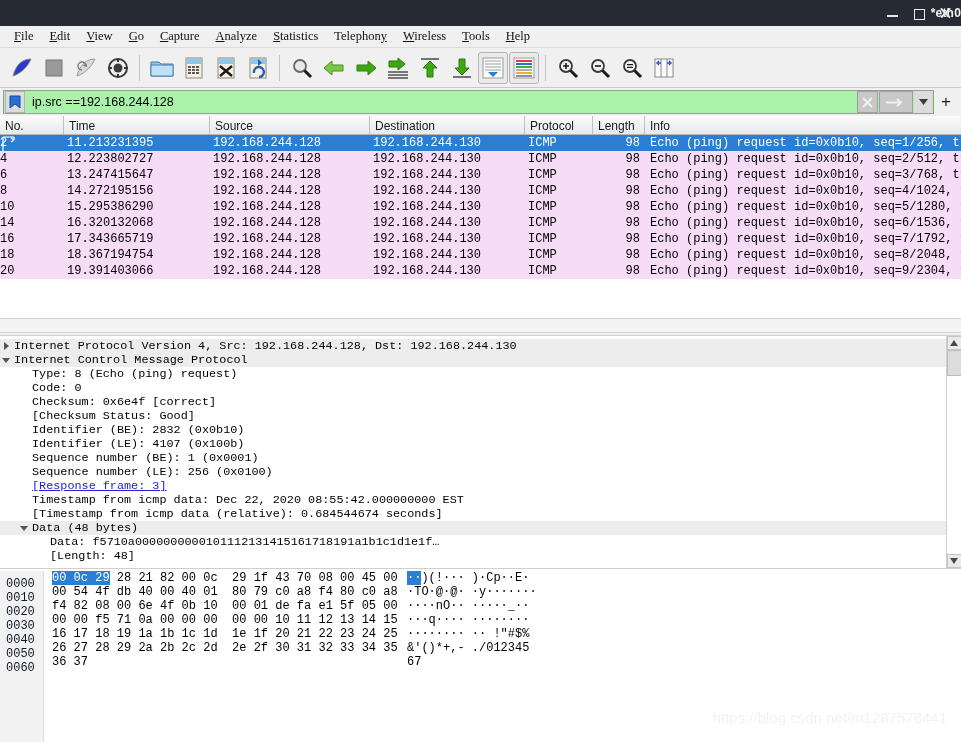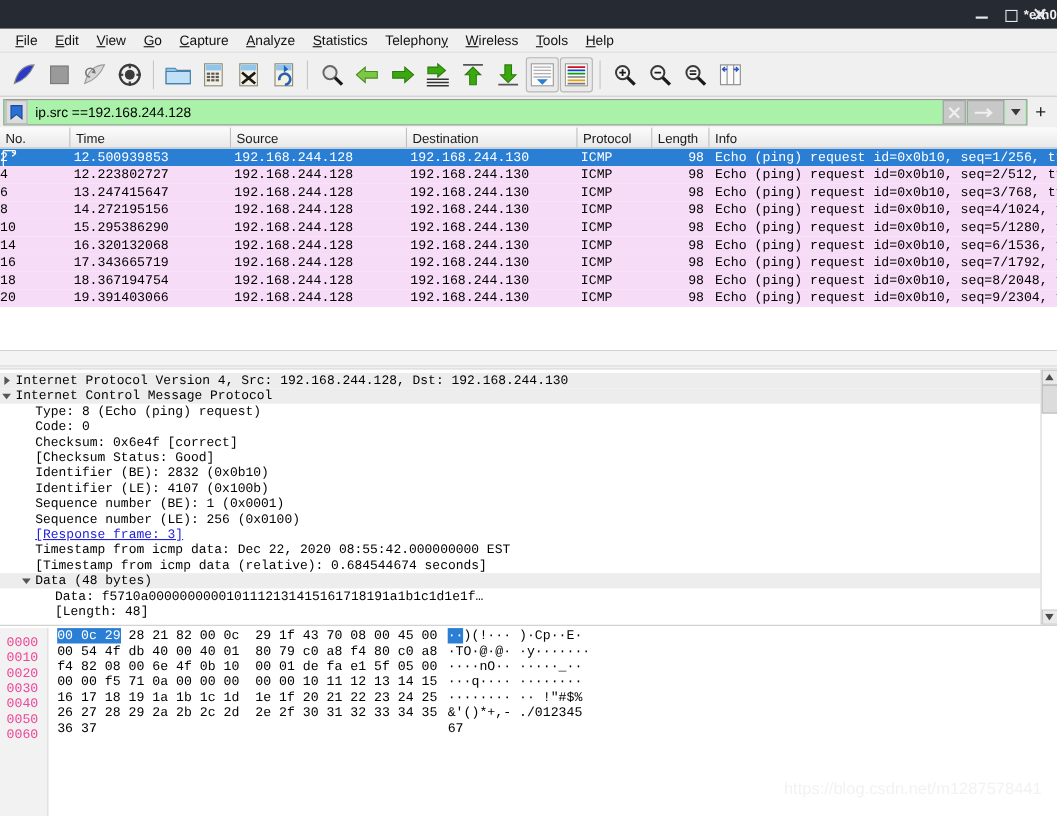--- a/index.html
+++ b/index.html
@@ -50,20 +50,21 @@
   .winbtn.close::before { transform: rotate(45deg); }
   .winbtn.close::after  { transform: rotate(-45deg); }
 
   
   .menubar {
     height: 22px; flex: 0 0 22px;
     background: #f0f0f0;
     display: flex; align-items: center;
     padding-left: 6px;
     border-bottom: 1px solid #dcdcdc;
+    font-family: Liberation Serif, serif;
   }
   .menu-item {
     font-size: 12.5px; color: #111;
     padding: 2px 8px; cursor: default;
   }
   .menu-item .acc { text-decoration: underline; }
 
   
   .toolbar {
     height: 40px; flex: 0 0 40px;
@@ -208,21 +209,21 @@
   .hex-gutter {
     width: 44px; flex: 0 0 44px; background: #f2f2f2;
     border-right: 1px solid #dcdcdc; height: 100%;
   }
   .hex-rows { flex: 1; position: relative; }
   .hrow {
     height: 14px; display: flex; align-items: center;
     font-family: "Liberation Mono", monospace; font-size: 12px;
     color: #000; white-space: pre;
   }
-  .hrow .off { width: 44px; color: #ec4899; padding-left: 6px; position:absolute; left:-44px;margin-top:12px;}
+  .hrow .off { width: 44px; color: #0f172a; padding-left: 6px; position:absolute; left:-44px;margin-top:12px;}
   .hrow .hx  { padding-left: 8px; letter-spacing: 0px; }
   .hrow .asc { position: absolute; left: 363px; color: #000; }
   .hsel { background: #2a7fd4; color: #fff; }
 
   .watermark {
     position: absolute; right: 14px; bottom: 16px;
     font-size: 15px; color: #f2f2f2;
     font-family: "Liberation Sans", sans-serif;
     pointer-events: none; user-select: none;
   }
@@ -454,21 +455,21 @@
       <div class="col c-proto">Protocol</div>
       <div class="col c-len" style="text-align:center;padding-left:5px;padding-right:0;">Length</div>
       <div class="col c-info" style="border-right:none;">Info</div>
     </div>
     <div class="plist-body" id="packet-rows">
       <svg class="sel-marker" viewBox="0 0 14 16">
         <path d="M1 2 h11 M12 2 v3 M12 5 l-3 -2 M12 5 l-3 2 M1 2 v14" stroke="#ffffff" stroke-width="1.2" fill="none"></path>
       </svg>
     <div class="prow selected">
           <div class="c c-no">2</div>
-          <div class="c c-time">12.500939853</div>
+          <div class="c c-time">11.213231395</div>
           <div class="c c-src">192.168.244.128</div>
           <div class="c c-dst">192.168.244.130</div>
           <div class="c c-proto">ICMP</div>
           <div class="c c-len">98</div>
           <div class="c c-info">Echo (ping) request  id=0x0b10, seq=1/256, ttl=64 (r…</div>
         </div>
         <div class="prow">
           <div class="c c-no">4</div>
           <div class="c c-time">12.223802727</div>
           <div class="c c-src">192.168.244.128</div>

